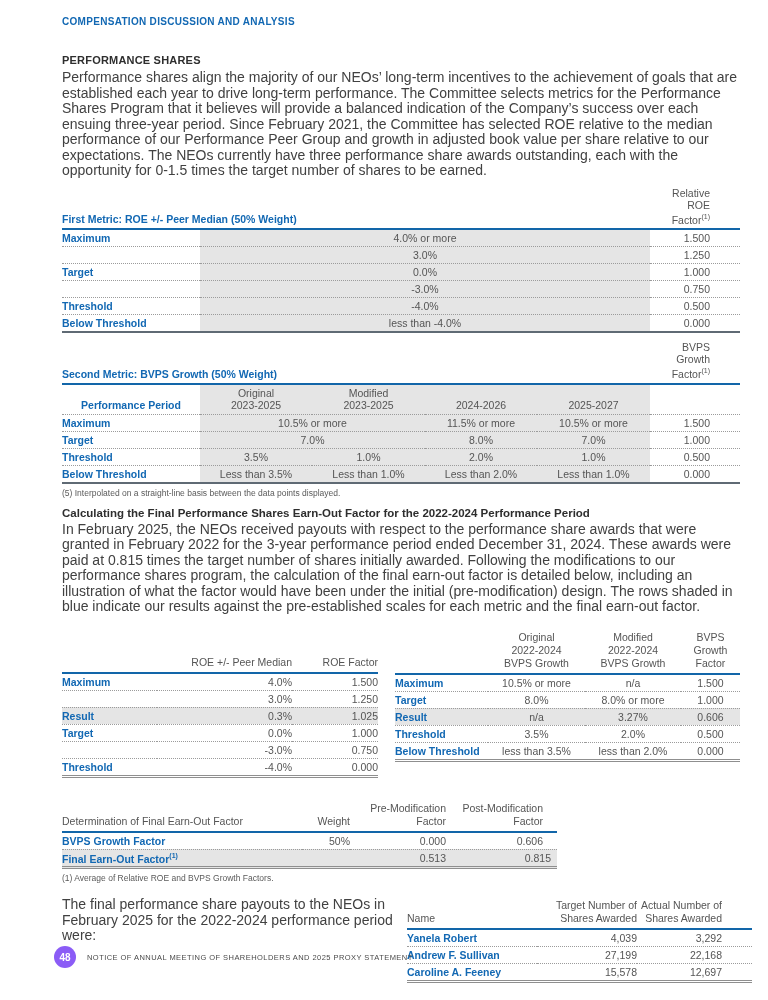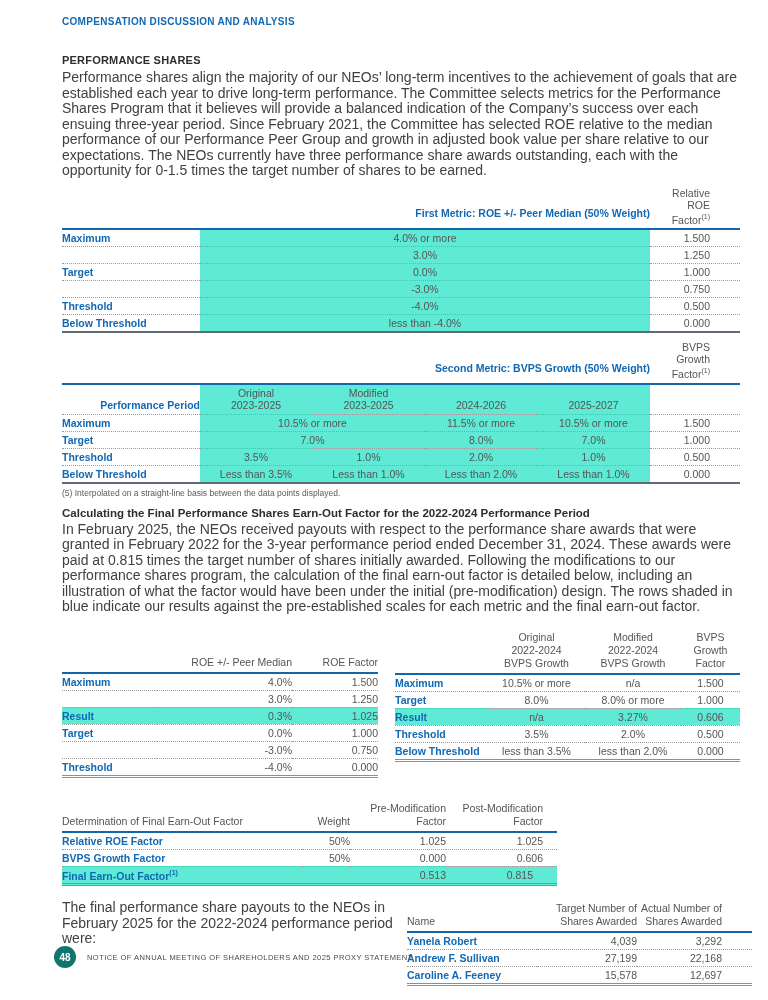--- a/index.html
+++ b/index.html
@@ -18,24 +18,24 @@
   .footnote { font-size:8.5px; color:#5a5a5a; margin:4px 0 0; }
 
   table { border-collapse:collapse; font-size:10.5px; table-layout:fixed; }
   th { font-weight:normal; color:#555; }
   td, th { padding:2px 0; }
   tr.ruled th, tr.ruled td { border-bottom:2.5px solid #1266a9; }
   tbody td { border-bottom:1px dotted #9b9b9b; color:#555; }
   tbody tr:last-child td { border-bottom:none; }
   table.endline { border-bottom:3px double #8f8f8f; }
   table.endheavy { border-bottom:2px solid #5f6a74; }
-  .t-title { color:#1268b3; font-weight:bold; text-align:right; vertical-align:bottom; padding-bottom:9px; }
+  .t-title { color:#1268b3; font-weight:bold; text-align:left; vertical-align:bottom; padding-bottom:3px; }
   .f-head { text-align:right; vertical-align:bottom; line-height:12px; padding:0 30px 3px 0; }
   .lbl { color:#1268b3; font-weight:bold; }
-  .shade { background:#5eead4; }
+  .shade { background:#e5e5e5; }
   .ctr { text-align:center; }
   .rt { text-align:right; }
   .fac { text-align:right; padding-right:30px; }
   sup { font-size:7px; }
 
   .full { width:678px; margin-top:8px; }
   .colhead th { vertical-align:bottom; line-height:12px; padding-bottom:3px; border-bottom:1px dotted #9b9b9b; }
 
   .duo { display:flex; gap:17px; margin-top:14px; align-items:flex-start; }
   .duo table thead th { height:44px; vertical-align:bottom; line-height:13px; padding-bottom:3px; }
@@ -44,21 +44,21 @@
 
   .det-t { width:495px; margin-top:22px; }
   .det-t thead th { vertical-align:bottom; line-height:13px; padding-bottom:3px; }
 
   .payout { display:flex; gap:13px; margin-top:14px; }
   .payout p.body { width:332px; flex:none; }
   .pay-t { width:345px; }
   .pay-t thead th { vertical-align:bottom; line-height:13px; padding-bottom:3px; }
 
   .footer { position:absolute; left:54px; top:946px; display:flex; align-items:center; gap:11px; }
-  .page-badge { width:22px; height:22px; border-radius:50%; background:#0f766e; color:#fff;
+  .page-badge { width:22px; height:22px; border-radius:50%; background:#8b5cf6; color:#fff;
     font-size:10px; font-weight:bold; display:flex; align-items:center; justify-content:center; }
   .footer-text { font-size:7.5px; letter-spacing:.45px; color:#4a4a4a; }
 </style>
 </head>
 <body>
 
 <div class="content">
 
   <div class="eyebrow">COMPENSATION DISCUSSION AND ANALYSIS</div>
 
@@ -119,21 +119,21 @@
         <col style="width:112px">
         <col style="width:113px">
         <col style="width:90px">
       </colgroup>
     <thead>
       <tr class="ruled">
         <th class="t-title" colspan="5">Second Metric: BVPS Growth (50% Weight)</th>
         <th class="f-head"><span>BVPS Growth</span><br><span>Factor</span><sup>(1)</sup></th>
       </tr>
       <tr class="colhead">
-        <th class="lbl" style="text-align:right">Performance Period</th>
+        <th class="lbl" style="text-align:center">Performance Period</th>
         <th class="ctr shade"><span>Original</span><br><span>2023-2025</span></th>
         <th class="ctr shade"><span>Modified</span><br><span>2023-2025</span></th>
         <th class="ctr shade"><span>2024-2026</span></th>
         <th class="ctr shade"><span>2025-2027</span></th>
         <th></th>
       </tr>
     </thead>
     <tbody>
       <tr>
           <td class="lbl">Maximum</td>
@@ -282,40 +282,35 @@
     <thead>
       <tr class="ruled">
         <th style="text-align:left">Determination of Final Earn-Out Factor</th>
         <th class="rt">Weight</th>
         <th class="rt"><span>Pre-Modification</span><br><span>Factor</span></th>
         <th class="rt" style="padding-right:14px"><span>Post-Modification</span><br><span>Factor</span></th>
       </tr>
     </thead>
     <tbody>
       <tr>
-          <td class="lbl">Relative ROE Factor</td>
-          <td class="rt">50%</td>
-          <td class="rt">1.025</td>
-          <td class="rt" style="padding-right:14px">1.025</td>
-        </tr>
-      <tr>
           <td class="lbl">BVPS Growth Factor</td>
           <td class="rt">50%</td>
           <td class="rt">0.000</td>
           <td class="rt" style="padding-right:14px">0.606</td>
         </tr>
       <tr>
           <td class="lbl shade"><span>Final Earn-Out Factor</span><sup>(1)</sup></td>
           <td class="rt shade"></td>
           <td class="rt shade">0.513</td>
-          <td class="rt shade" style="padding-right:24px">0.815</td>
+          <td class="rt shade" style="padding-right:6px">0.815</td>
         </tr>
     </tbody>
   </table>
 
+  <p class="footnote">(1) Average of Relative ROE and BVPS Growth Factors.</p>
 
   <div class="payout">
     <p class="body">The final performance share payouts to the NEOs in February 2025 for the 2022-2024 performance period were:</p>
 
     <table class="pay-t endline">
       <colgroup>
           <col style="width:130px">
           <col style="width:100px">
           <col style="width:115px">
         </colgroup>

